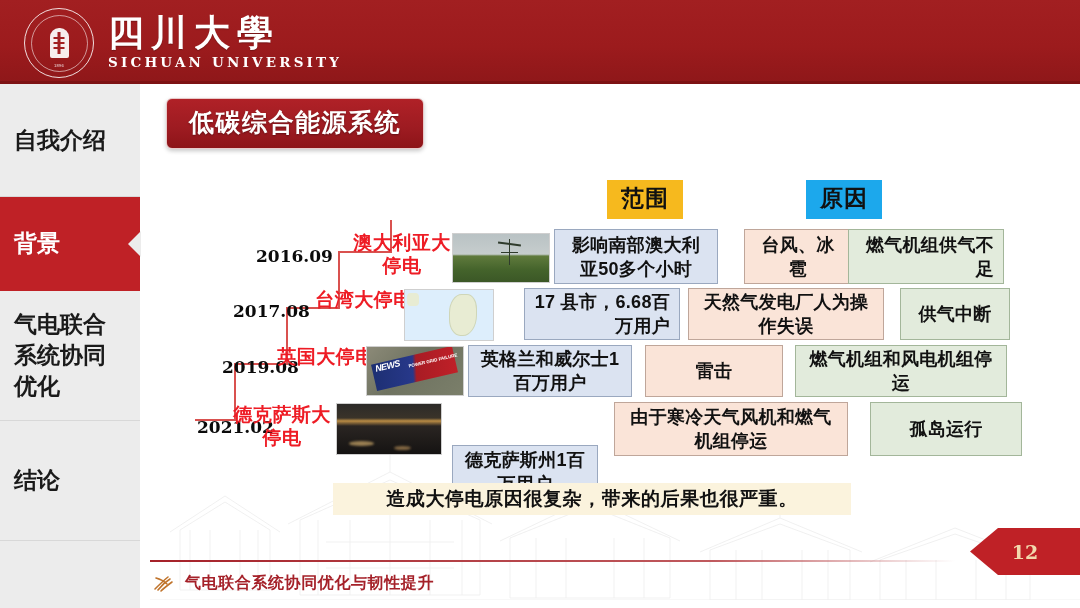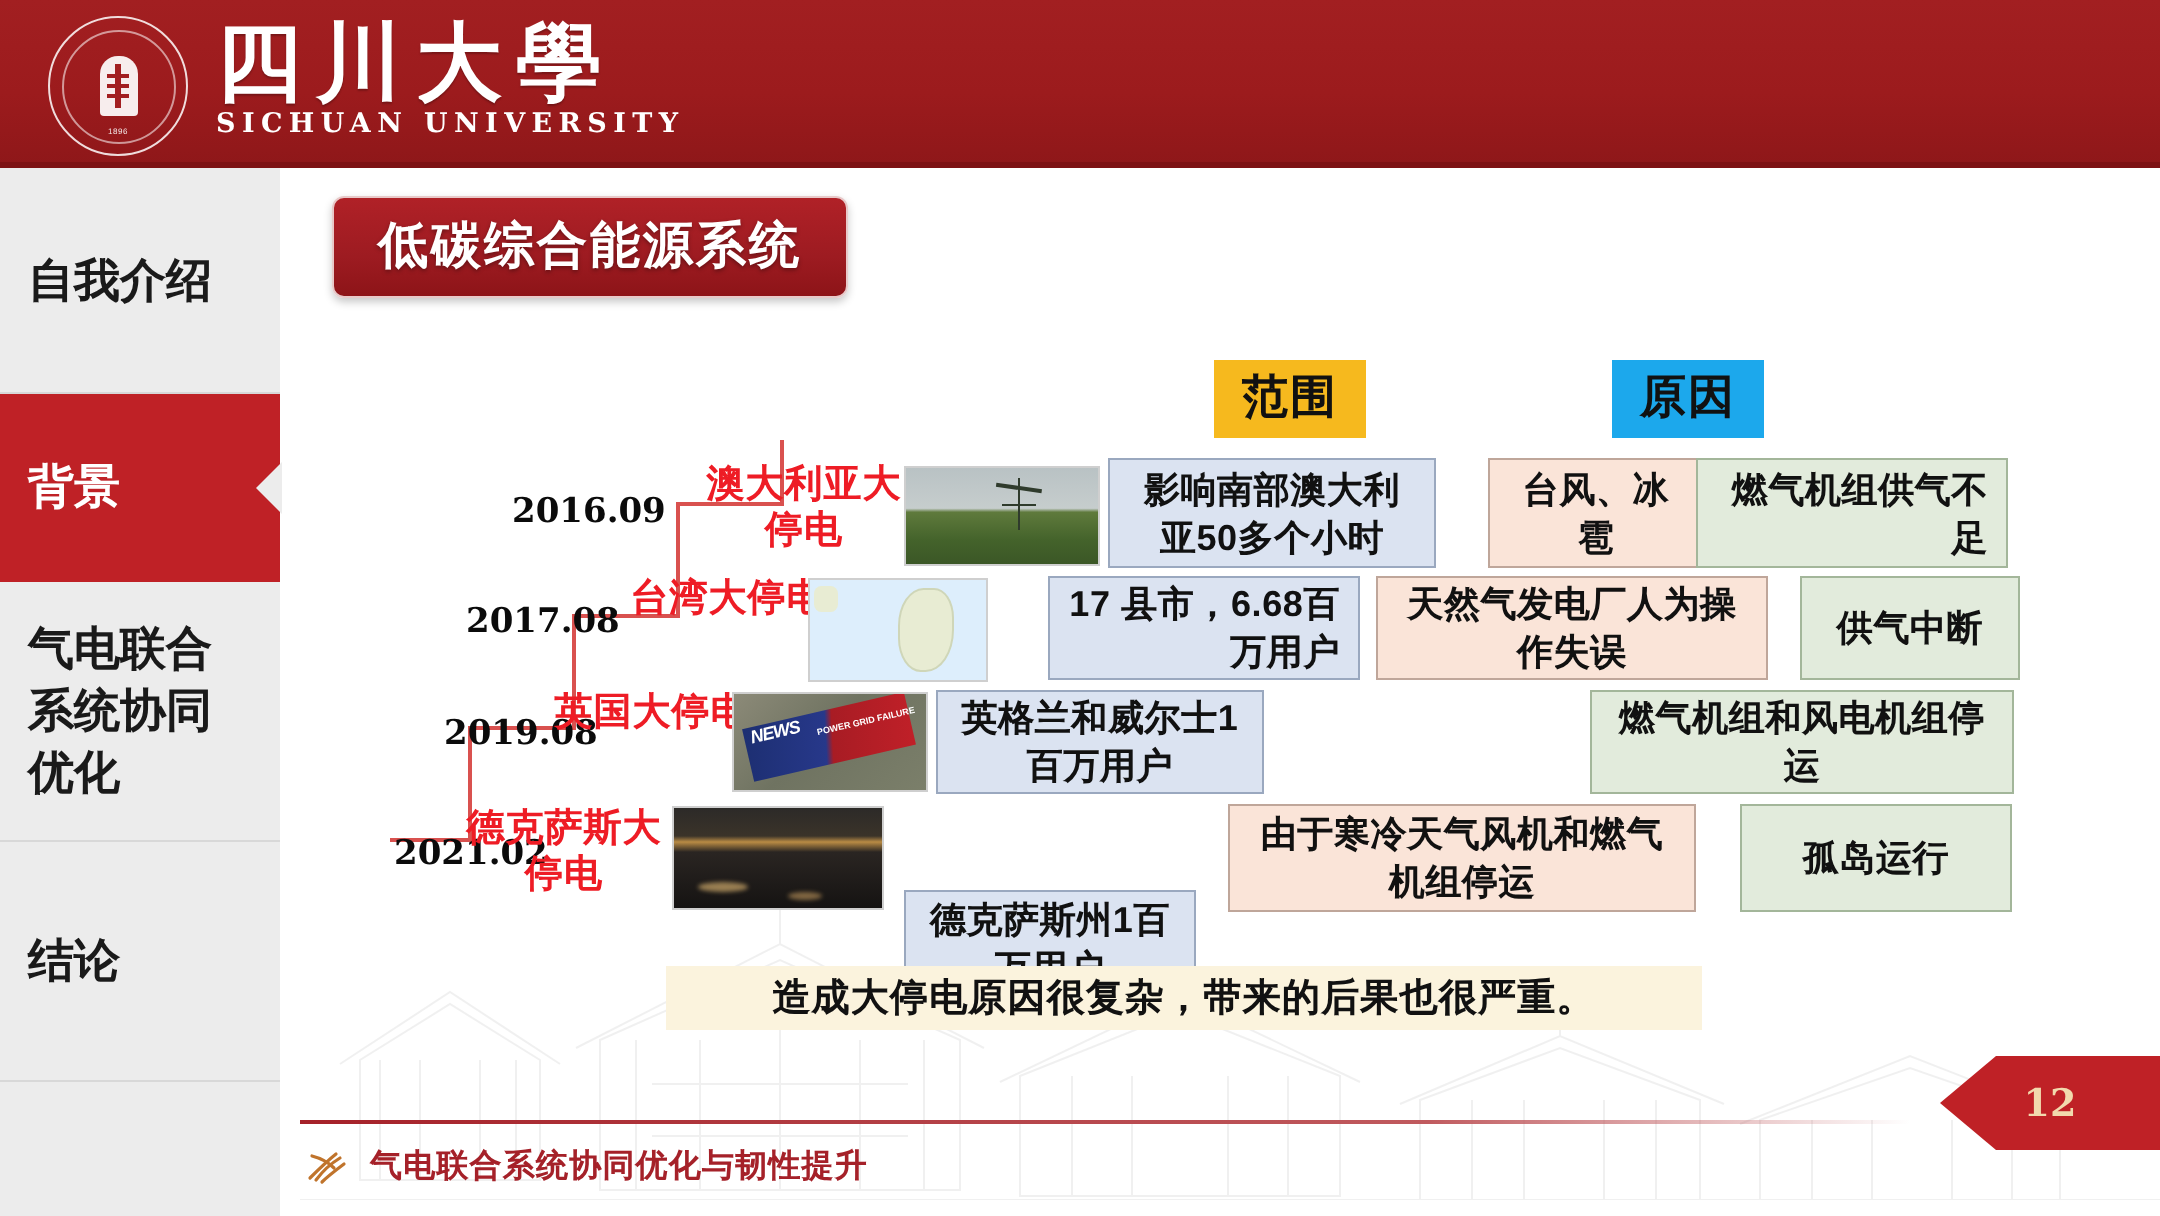--- a/index.html
+++ b/index.html
@@ -43,21 +43,21 @@
     content:"";position:absolute;left:50%;top:9px;transform:translateX(-50%);
     width:11px;height:2px;background:#a21f21;box-shadow:0 5px 0 #a21f21,0 10px 0 #a21f21;
   }
   .logo-seal .yr{
     position:absolute;bottom:3px;left:50%;transform:translateX(-50%);
     font-size:4px;color:rgba(255,255,255,.9);letter-spacing:.3px;
   }
   .brand{position:absolute;left:108px;top:12px;}
   .brand .cn{
     font-family:"DejaVu Serif","Liberation Serif",serif;
-    font-size:43px;color:#fff;letter-spacing:7px;font-weight:700;line-height:40px;
+    font-size:36px;color:#fff;letter-spacing:7px;font-weight:700;line-height:40px;
     text-shadow:0 1px 1px rgba(0,0,0,.25);
   }
   .brand .en{
     font-family:"DejaVu Serif","Liberation Serif",serif;
     font-size:13.5px;color:#fff;letter-spacing:3.2px;font-weight:700;margin-top:2px;
   }
 
   
   .sidebar{
     position:absolute;left:0;top:84px;width:140px;height:524px;
@@ -171,21 +171,21 @@
   #b1s{left:524px;top:288px;width:156px;height:52px;}
   #b1c{left:688px;top:288px;width:196px;height:52px;}
   #b1e{left:900px;top:288px;width:110px;height:52px;}
 
   #b2s{left:468px;top:345px;width:164px;height:52px;}
   #b2c{left:645px;top:345px;width:138px;height:52px;}
   #b2e{left:795px;top:345px;width:212px;height:52px;}
 
   #b3s{left:452px;top:402px;width:146px;height:54px;margin-top:43px;}
   #b3c{left:614px;top:402px;width:234px;height:54px;}
-  #b3e{left:870px;top:402px;width:136px;height:54px;}
+  #b3e{left:870px;top:402px;width:152px;height:54px;}
 
   
   .conclusion{
     position:absolute;left:333px;top:483px;width:518px;height:32px;
     background:#fbf3dd;display:flex;align-items:center;justify-content:center;
     font-size:19px;font-weight:700;color:#111;letter-spacing:.6px;
   }
 
   
   .foot-rule{
@@ -295,20 +295,21 @@
   <div class="box effect" id="b1e">供气中断</div>
 
   <div class="date" id="d2">2019.08</div>
   <div class="evt" id="e2">英国大停电</div>
   <div class="thumb" id="t2">
     <div class="news"></div>
     <div class="nt">NEWS</div>
     <div class="nt2">POWER GRID FAILURE</div>
   </div>
   <div class="box scope" id="b2s">英格兰和威尔士1百万用户</div>
+  <div class="box cause" id="b2c">雷击</div>
   <div class="box effect" id="b2e">燃气机组和风电机组停运</div>
 
   <div class="date" id="d3">2021.02</div>
   <div class="evt" id="e3">德克萨斯大停电</div>
   <div class="thumb" id="t3">
       <div class="glow"></div>
       <div class="glow2"></div>
     </div>
   <div class="box scope" id="b3s">德克萨斯州1百万用户</div>
   <div class="box cause" id="b3c">由于寒冷天气风机和燃气机组停运</div>

